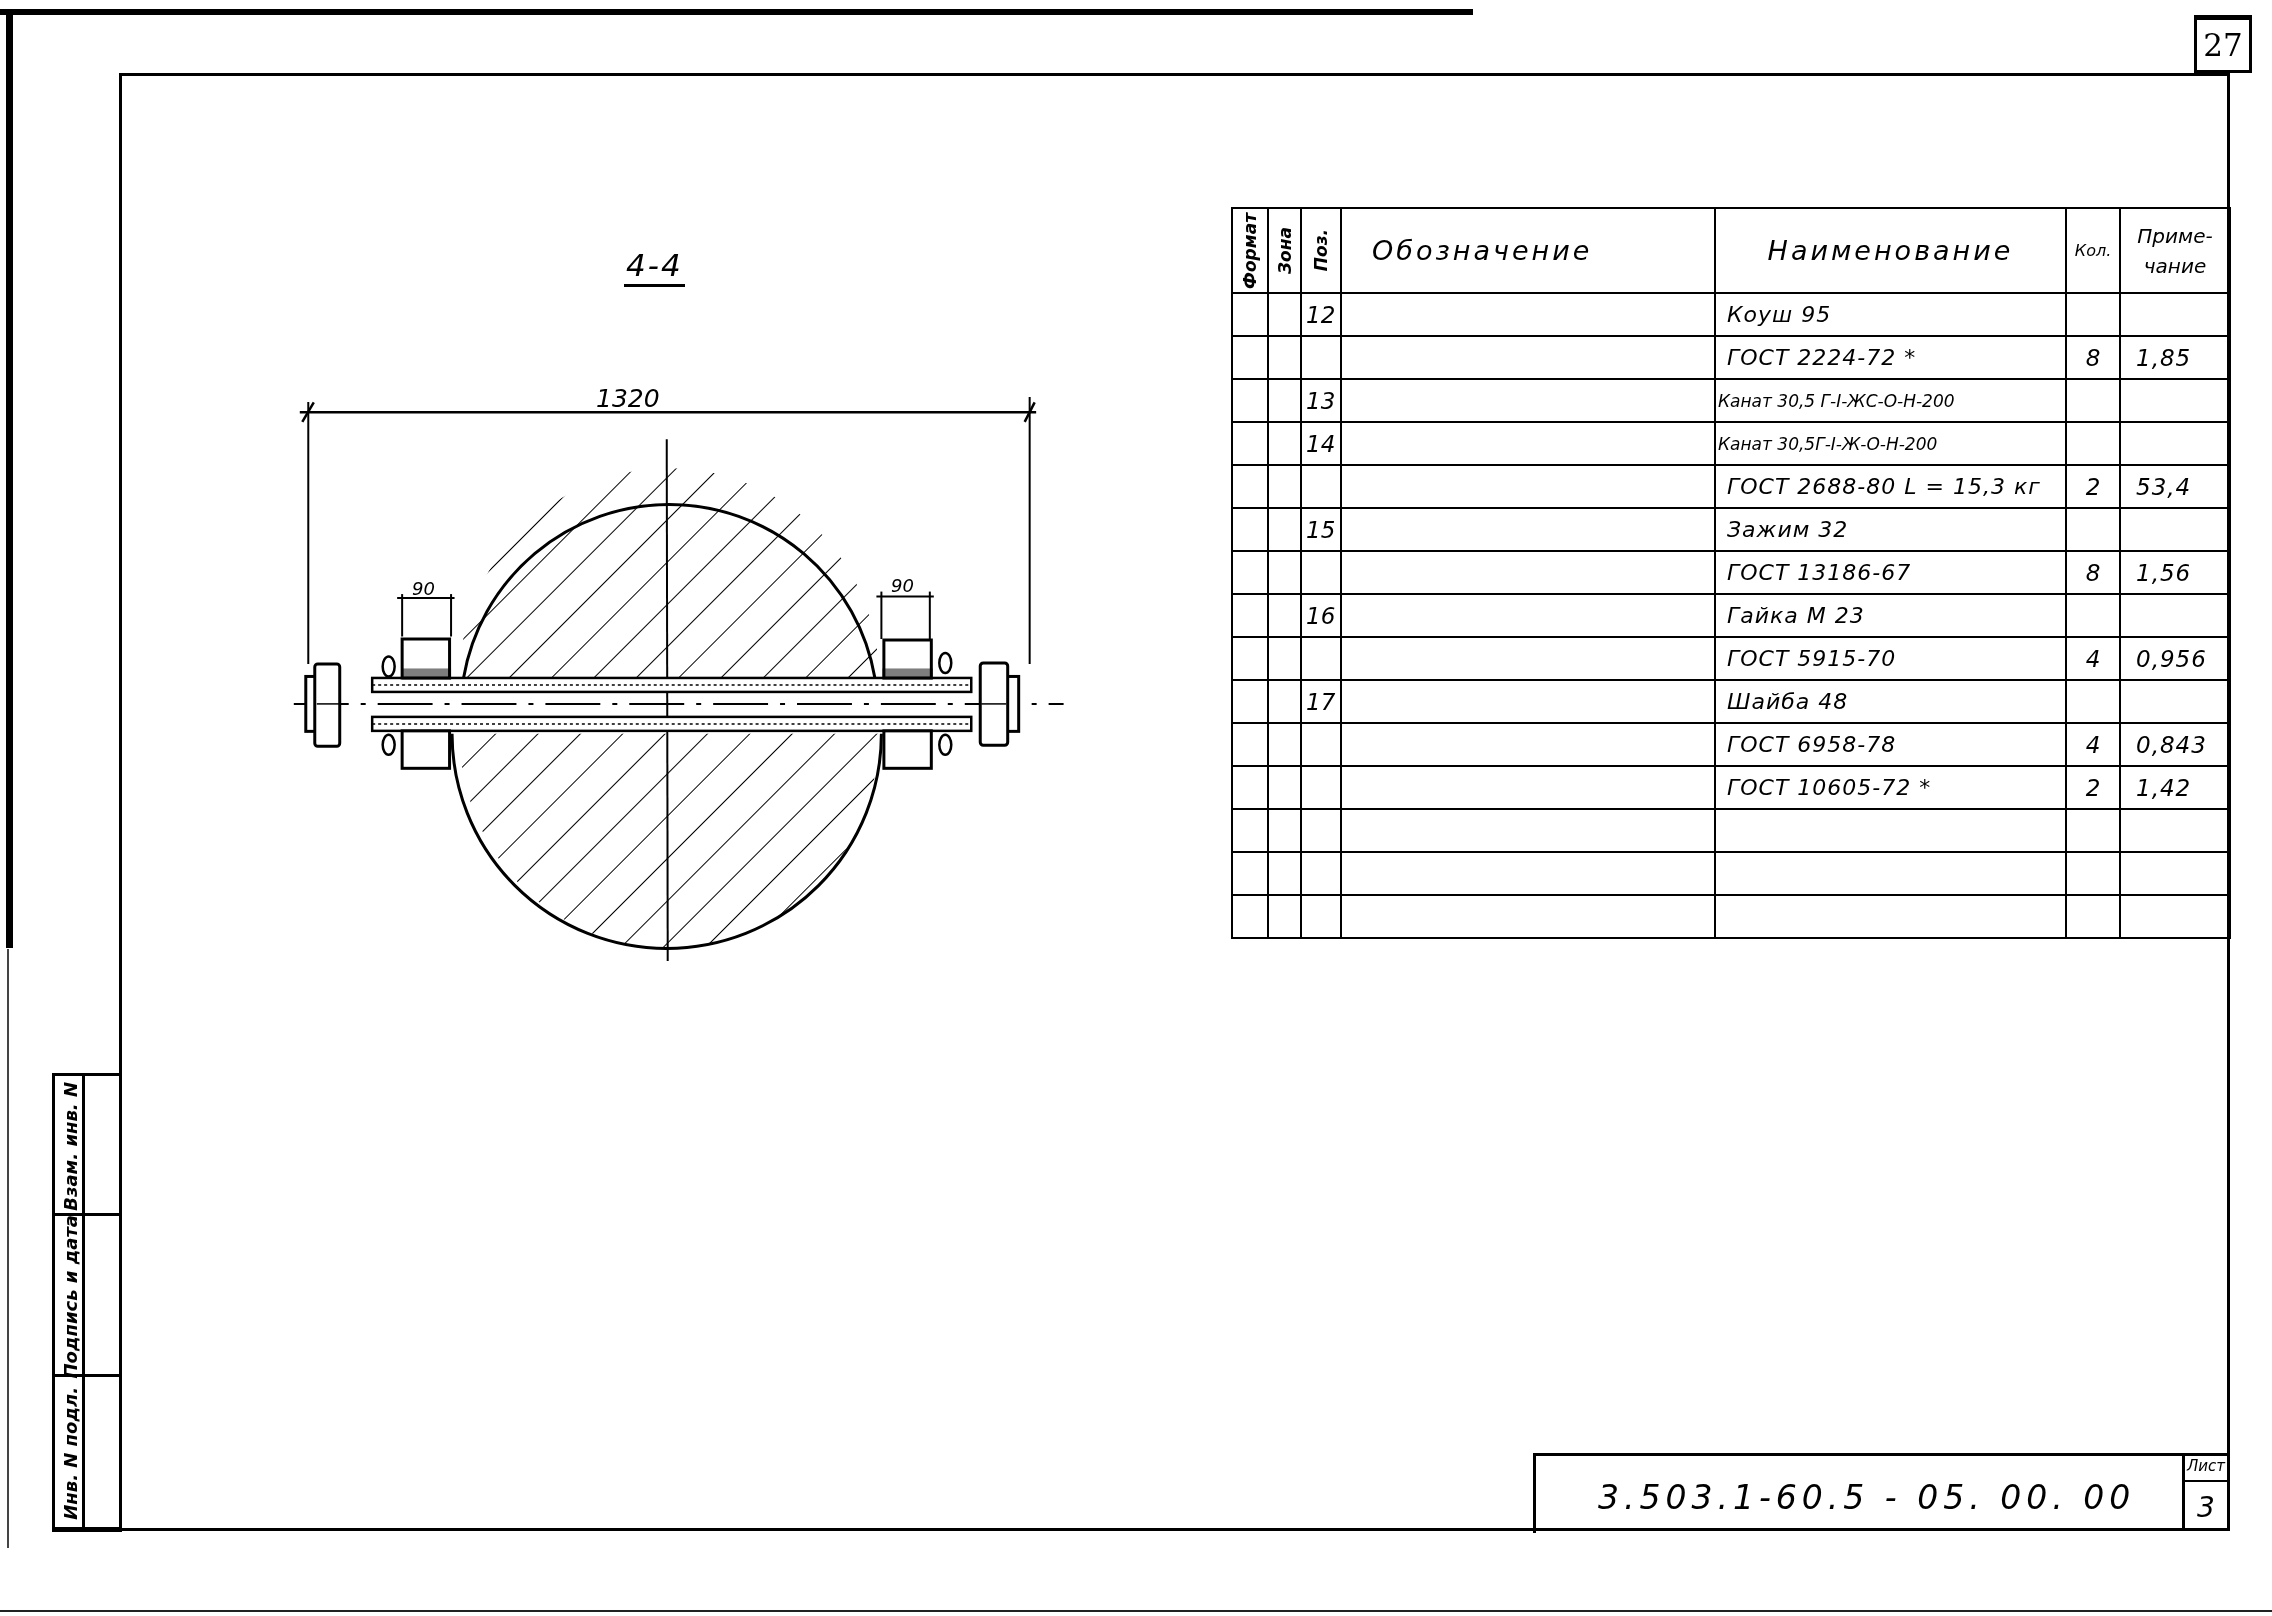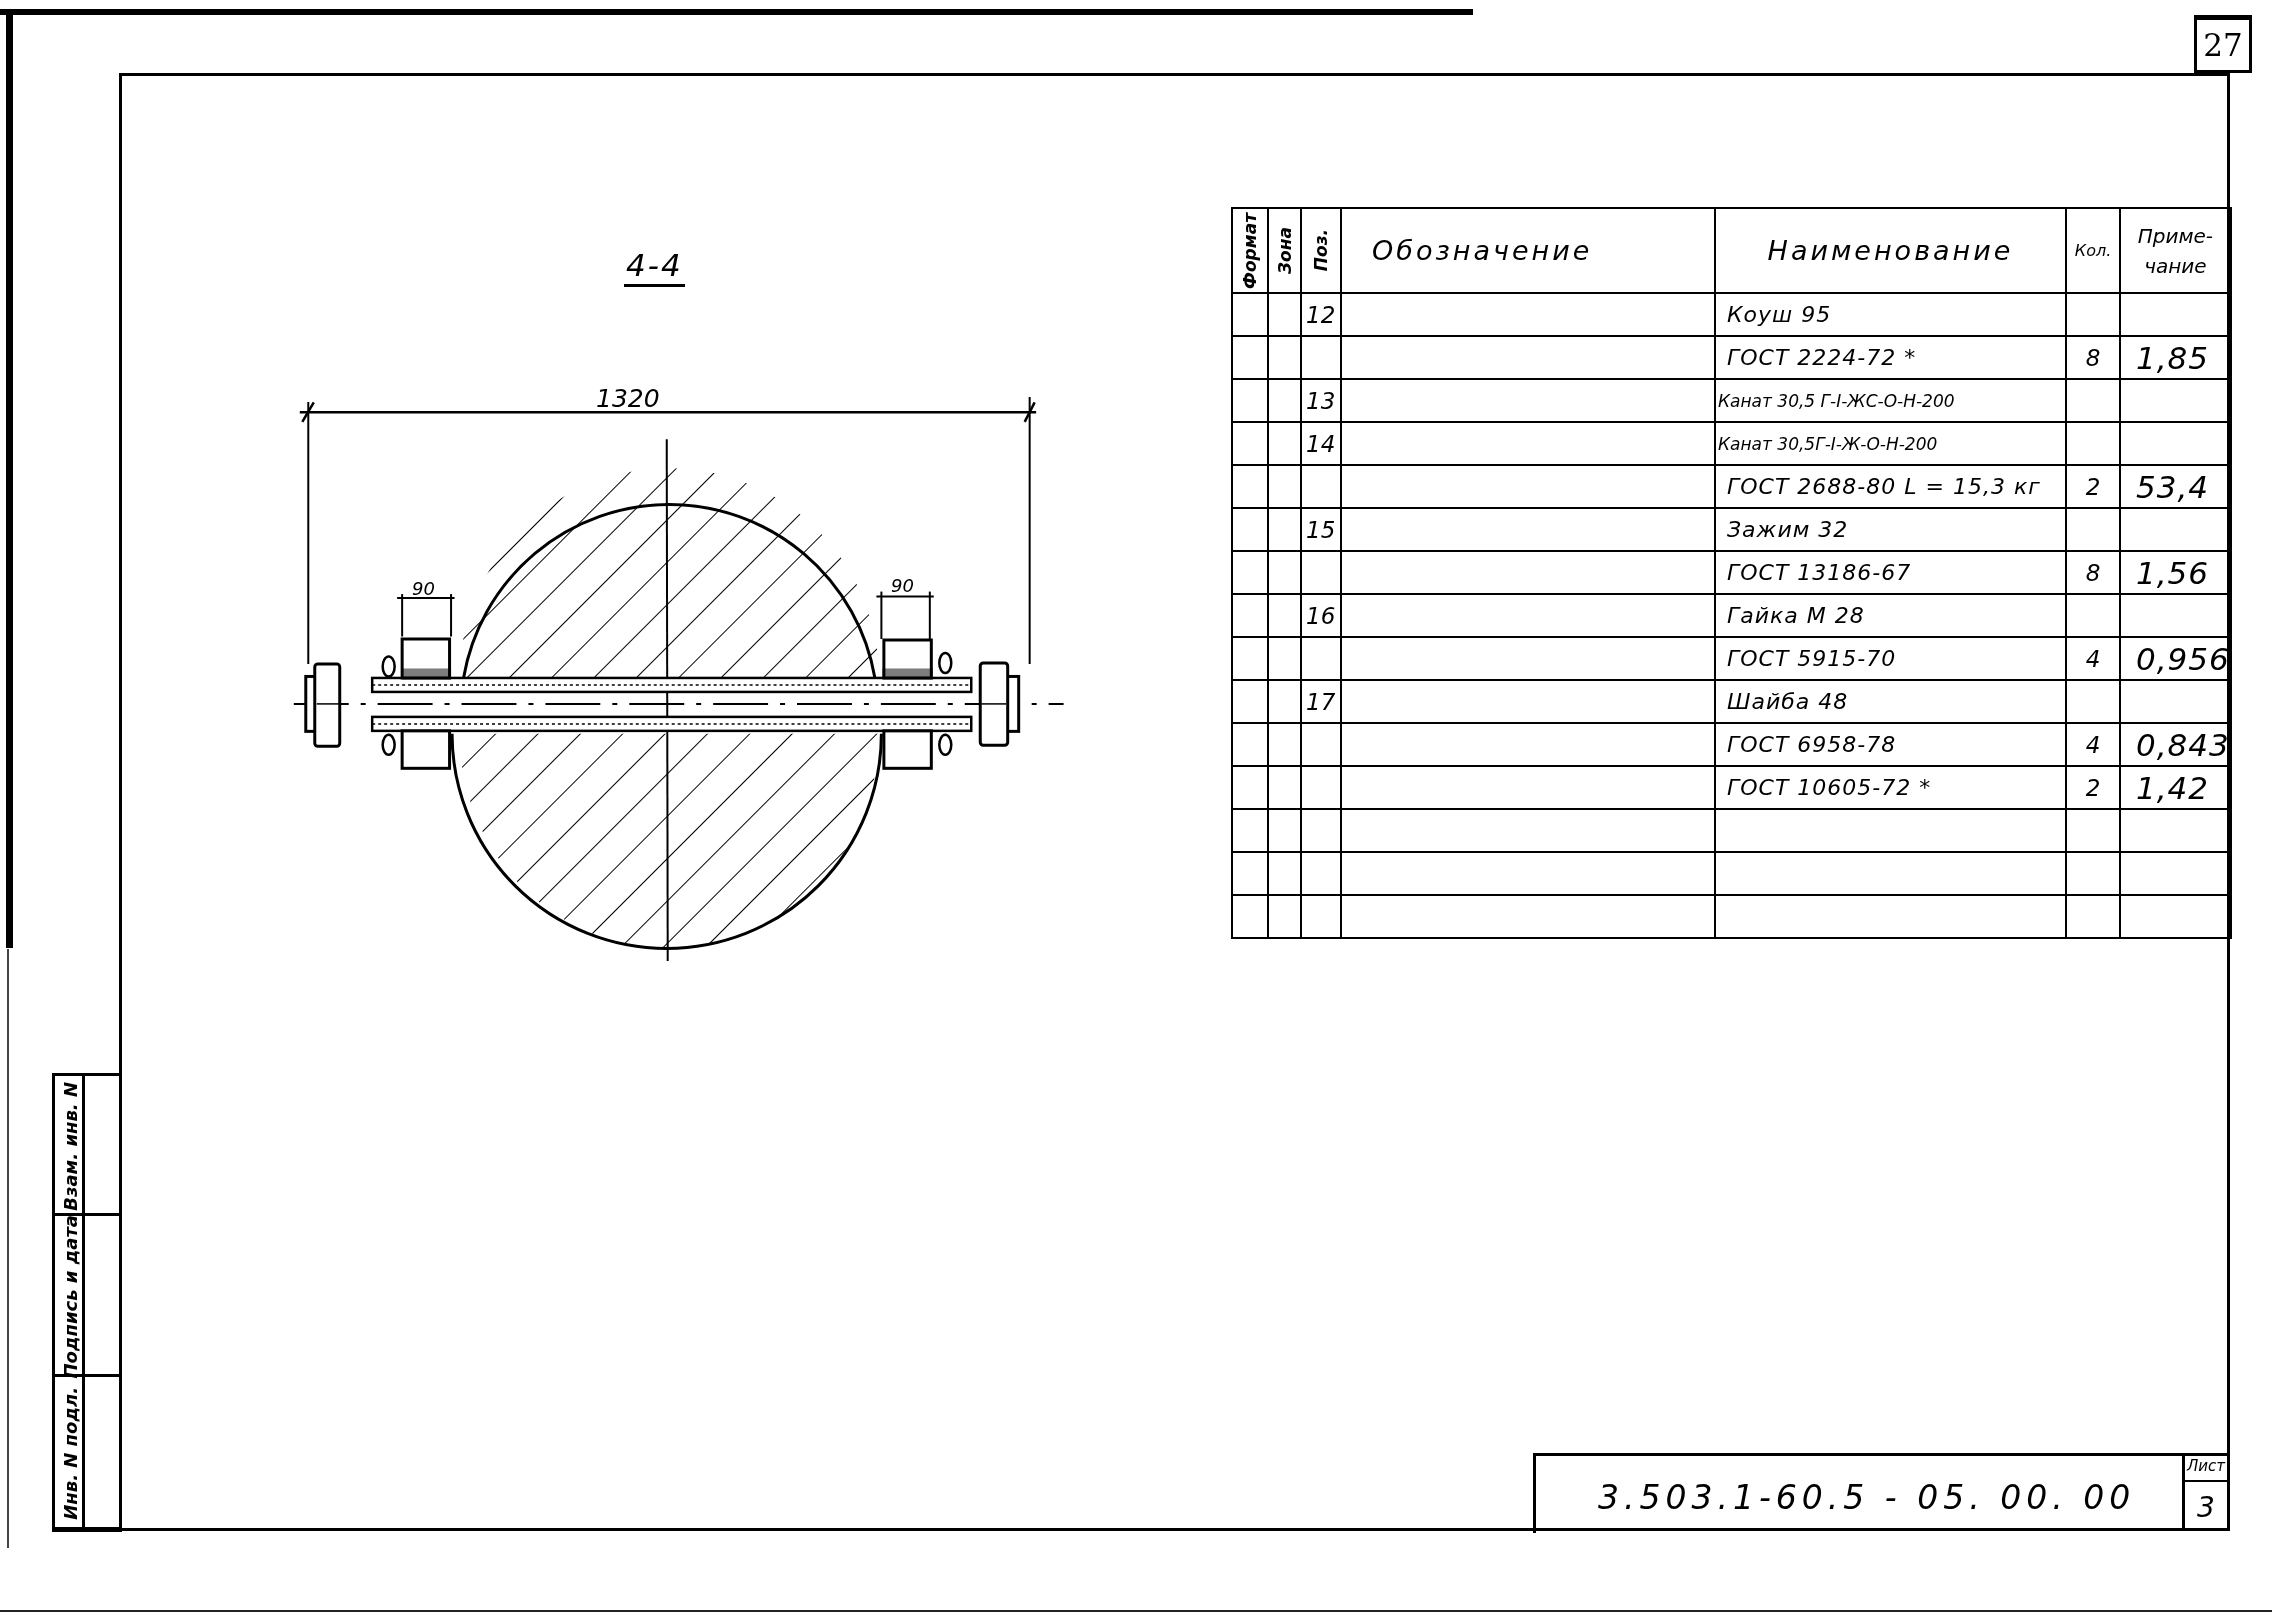--- a/index.html
+++ b/index.html
@@ -28,21 +28,21 @@
   .vert { writing-mode:vertical-rl; transform:rotate(180deg); font-size:17px; font-weight:bold; font-style:italic; margin:auto; white-space:nowrap; }
   .hdr { font-style:italic; font-size:27px; letter-spacing:3px; }
   .hdr-desig { text-align:left; padding-left:30px !important; }
   .hdr-name { text-align:center; }
   .hdr-qty { font-size:16px; font-style:italic; text-align:center; }
   .hdr-note { font-size:20px; font-style:italic; text-align:center; line-height:30px; }
   .pos-cell { font-style:italic; font-size:23px; padding-left:4px !important; }
   .name-cell { font-style:italic; font-size:22px; padding-left:11px !important; white-space:nowrap; overflow:hidden; letter-spacing:1px; }
   .name-cell.small { font-size:17px; padding-left:2px !important; letter-spacing:0; }
   .qty-cell { font-style:italic; font-size:23px; text-align:center; }
-  .note-cell { font-style:italic; font-size:31px; text-align:left; padding-left:15px !important; letter-spacing:1px;border-radius:7px; }
+  .note-cell { font-style:italic; font-size:23px; text-align:left; padding-left:15px !important; letter-spacing:1px;border-radius:7px; }
 
   
   .side-stamp { left:52px; top:1073px; width:70px; height:459px; border:3px solid #000; box-sizing:border-box; }
   .side-stamp .col-label { position:absolute; left:0; width:30px; border-right:3px solid #000; box-sizing:border-box; }
   .side-stamp .cell { position:absolute; left:0; width:64px; border-bottom:3px solid #000; box-sizing:border-box; }
   .side-stamp .cell:last-child { border-bottom:none; }
   .side-stamp .lbl { position:absolute; left:2px; width:26px; display:flex; align-items:center; justify-content:center; }
   .side-stamp .lbl span { writing-mode:vertical-rl; transform:rotate(180deg); font-size:18px; font-weight:bold; font-style:italic; white-space:nowrap; }
 
   
@@ -246,21 +246,21 @@
         <td></td>
         <td class="name-cell">ГОСТ 13186-67</td>
         <td class="qty-cell">8</td>
         <td class="note-cell">1,56</td>
       </tr>
     <tr>
         <td></td>
         <td></td>
         <td class="pos-cell">16</td>
         <td></td>
-        <td class="name-cell">Гайка М 28</td>
+        <td class="name-cell">Гайка М 23</td>
         <td class="qty-cell"></td>
         <td class="note-cell"></td>
       </tr>
     <tr>
         <td></td>
         <td></td>
         <td class="pos-cell"></td>
         <td></td>
         <td class="name-cell">ГОСТ 5915-70</td>
         <td class="qty-cell">4</td>

